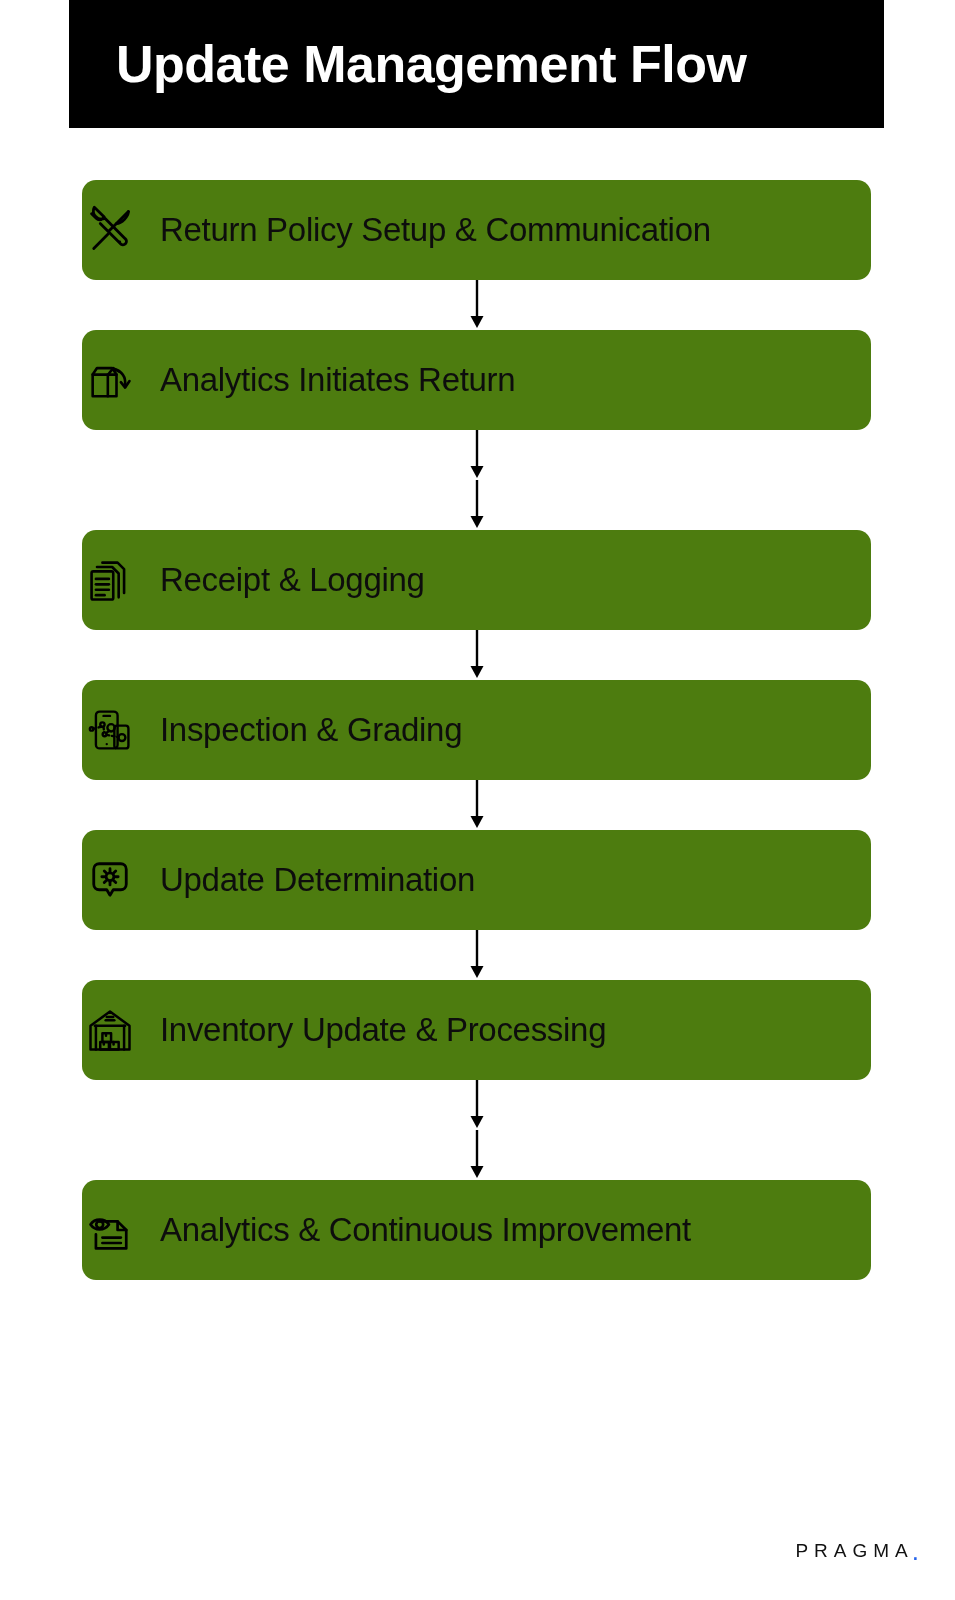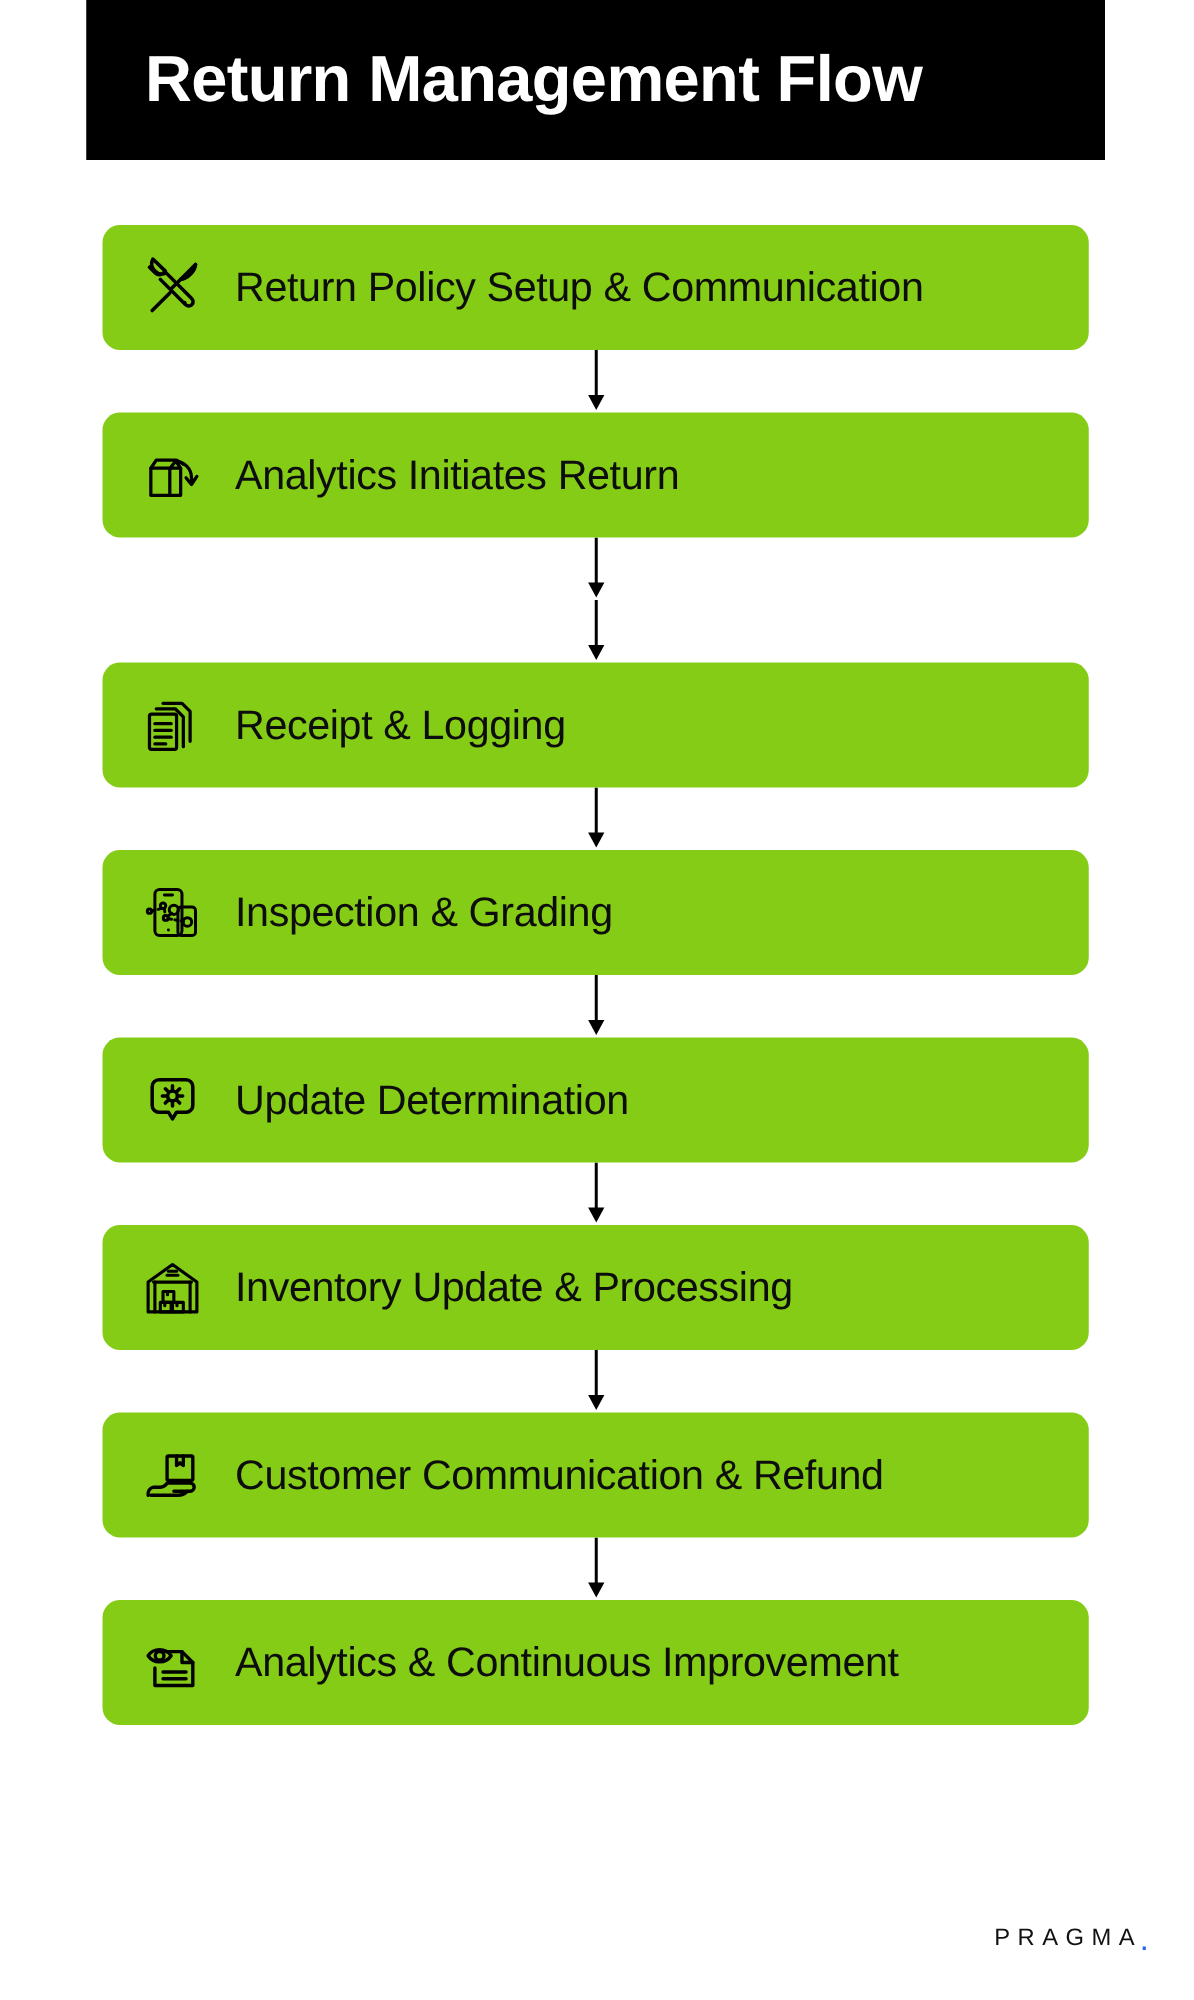--- a/index.html
+++ b/index.html
@@ -38,26 +38,25 @@
   
   .flow {
     position: absolute;
     left: 82px;
     top: 180px;
     width: 789px;
   }
   .step-card {
     width: 789px;
     height: 100px;
-    background: #84cc16;
+    background: #4d7c0f;
     border-radius: 14px;
     display: flex;
     align-items: center;
     box-sizing: border-box;
-    padding-left: 28px;
     text-align: center;
   }
   .step-icon {
     width: 56px;
     height: 56px;
     flex: 0 0 56px;
     display: flex;
     align-items: center;
     justify-content: center;
   }
@@ -99,21 +98,21 @@
     color: #2563eb;
     font-size: 26px;
     line-height: 0.8;
     margin-left: -2px;
   }
 </style>
 </head>
 <body>
 
 <div class="title-banner">
-  <div class="title-text">Return Management Flow</div>
+  <div class="title-text">Update Management Flow</div>
 </div>
 
 <div class="flow">
 
   <div class="step-card">
     <span class="step-icon">
       <svg viewBox="0 0 48 48" fill="none" stroke="#000" stroke-width="2.6" stroke-linecap="round" stroke-linejoin="round">
         <path d="M7 9 l4.5 4.5 a4 4 0 0 0 5.6 0 l1.6-1.6 L9.5 3 a7.5 7.5 0 0 0 9.8 10.2 L38 32 a3.2 3.2 0 1 1-4.5 4.5 L15 18"></path>
         <path d="M41 7 L27 21 l-4 4"></path>
         <path d="M41 7 a5 9 45 0 1 -11 11"></path>
@@ -255,31 +254,20 @@
     <span class="step-label">Inventory Update &amp; Processing</span>
   </div>
 
   <div class="connector">
     <svg width="18" height="50" viewBox="0 0 18 50">
       <line x1="9" y1="0" x2="9" y2="38" stroke="#000" stroke-width="2.4"></line>
       <polygon points="9,48 2.5,36 15.5,36" fill="#000"></polygon>
     </svg>
   </div>
 
-  <div class="step-card">
-    <span class="step-icon">
-      <svg viewBox="0 0 48 48" fill="none" stroke="#000" stroke-width="2.5" stroke-linecap="round" stroke-linejoin="round">
-        <rect x="20" y="10" width="19" height="18" rx="1"></rect>
-        <path d="M27 10 v7 l2.5-2 2.5 2 v-7"></path>
-        <path d="M6 39 a5 5 0 0 1 4-6 h5 a6 6 0 0 0 5-3 h17 a3 3 0 0 1 0 6 h-12"></path>
-        <path d="M8 39 h20 a10 10 0 0 0 7-3"></path>
-      </svg>
-    </span>
-    <span class="step-label">Customer Communication &amp; Refund</span>
-  </div>
 
   <div class="connector">
     <svg width="18" height="50" viewBox="0 0 18 50">
       <line x1="9" y1="0" x2="9" y2="38" stroke="#000" stroke-width="2.4"></line>
       <polygon points="9,48 2.5,36 15.5,36" fill="#000"></polygon>
     </svg>
   </div>
 
   <div class="step-card">
     <span class="step-icon">

